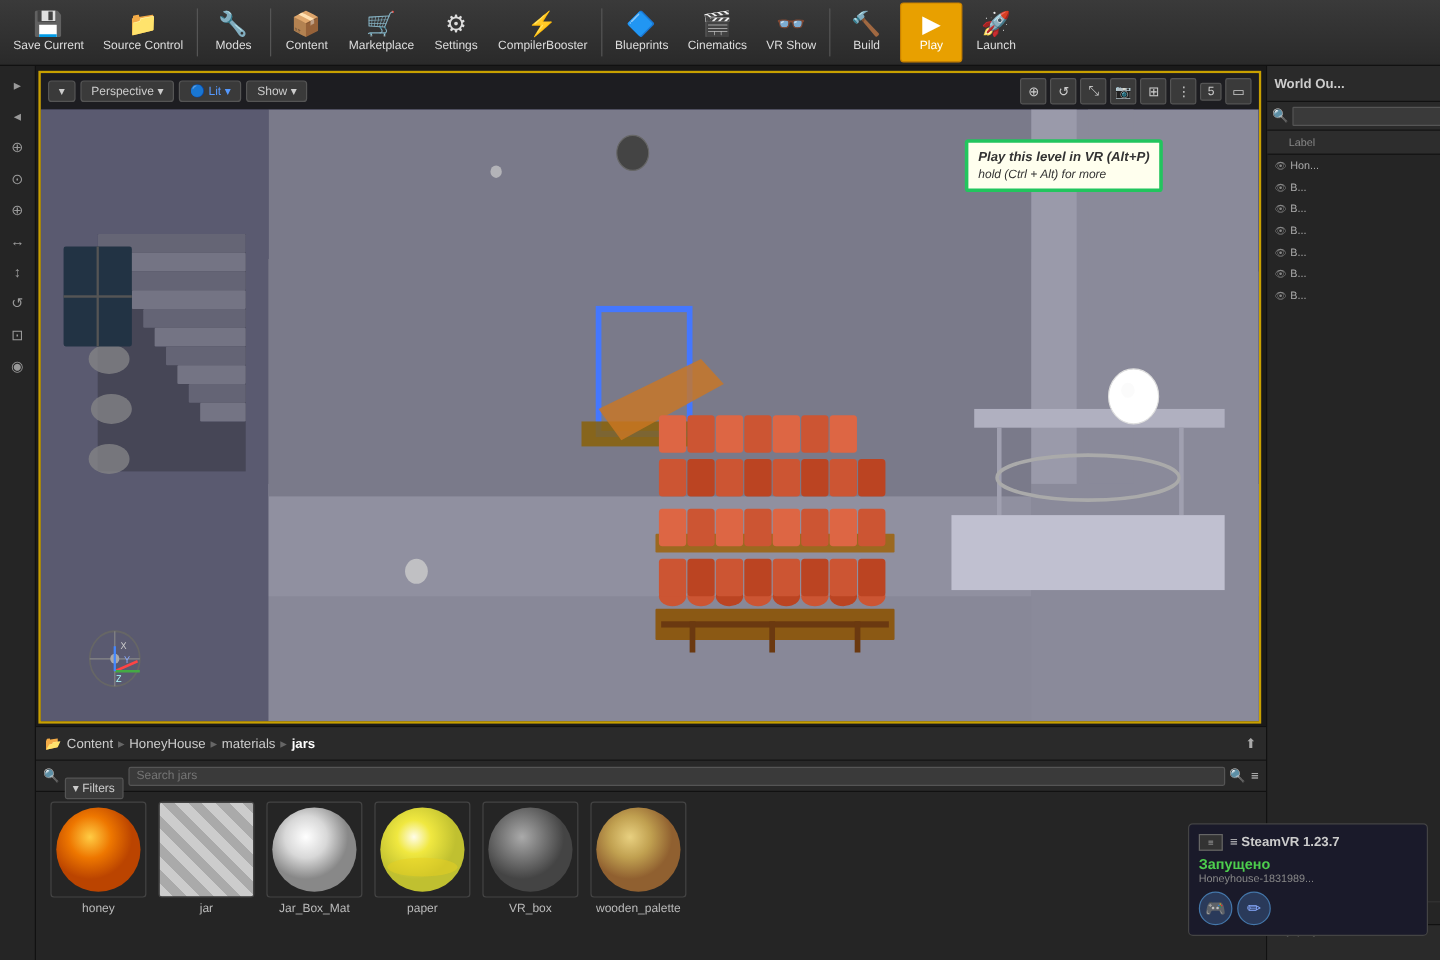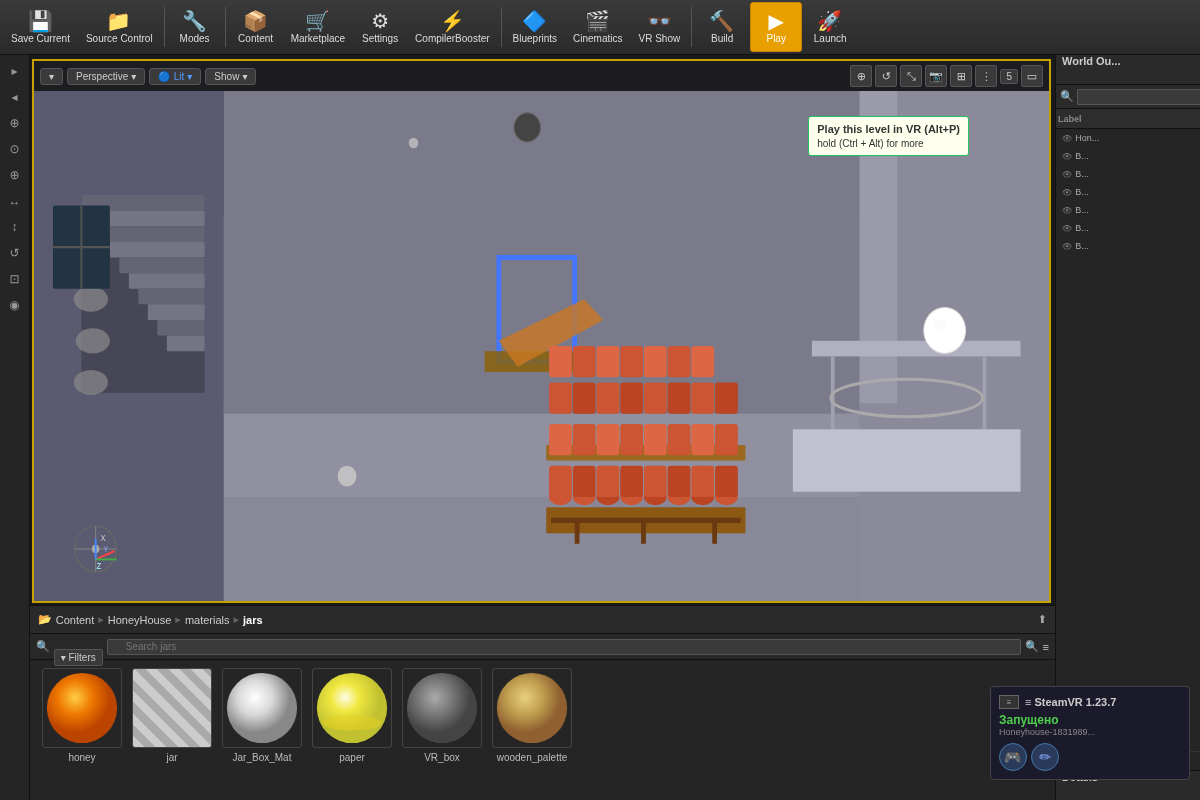--- a/index.html
+++ b/index.html
@@ -161,27 +161,28 @@
       background: linear-gradient(180deg, #4a4a6a 0%, #6a6a8a 30%, #787896 60%, #888899 100%);
       overflow: hidden;
     }
 
     
     #tooltip {
       position: absolute;
       top: 55px;
       right: 80px;
       background: #ffffee;
-      border: 1px solid #22c55e;
+      border: 3px solid #22c55e;
       padding: 6px 8px;
       border-radius: 3px;
       font-size: 10px;
       color: #333;
       z-index: 100;
       max-width: 180px;
+      font-style: italic;
     }
     #tooltip .tt-title { font-weight: bold; font-size: 11px; margin-bottom: 3px; }
 
     
     #content-browser {
       height: 195px;
       background: #252525;
       border-top: 1px solid #111;
       display: flex;
       flex-direction: column;
@@ -218,21 +219,21 @@
       font-size: 10px;
       cursor: pointer;
       margin-top: 21px;
     }
     .cb-search {
       flex: 1;
       height: 16px;
       background: #3a3a3a;
       border: 1px solid #555;
       border-radius: 2px;
-      padding: 0 18px;
+      padding: 0 6px;
       color: #ccc;
       font-size: 10px;
     }
     #content-assets {
       flex: 1;
       display: flex;
       align-items: flex-start;
       padding: 8px 12px;
       gap: 10px;
       overflow-x: auto;
@@ -272,20 +273,21 @@
       background: #252525;
       border-left: 1px solid #111;
       display: flex;
       flex-direction: column;
     }
     #right-panel-header {
       height: 30px;
       background: #2a2a2a;
       border-bottom: 1px solid #111;
       display: flex;
+      align-items: center;
       padding: 0 6px;
       font-size: 11px;
       font-weight: bold;
       color: #ccc;
     }
     .world-outliner {
       flex: 1;
       overflow: hidden;
       display: flex;
       flex-direction: column;
@@ -308,24 +310,24 @@
       font-size: 9px;
       color: #ccc;
       border-radius: 1px;
     }
     .wo-col-header {
       height: 20px;
       background: #2d2d2d;
       border-bottom: 1px solid #111;
       display: flex;
       align-items: center;
-      padding: 0 2px;
+      padding: 0 18px;
       font-size: 9px;
       color: #888;
-      font-weight: bold;
+      font-weight: normal;
     }
     .wo-items {
       flex: 1;
       overflow: hidden;
     }
     .wo-item {
       height: 18px;
       display: flex;
       align-items: center;
       padding: 0 6px;

